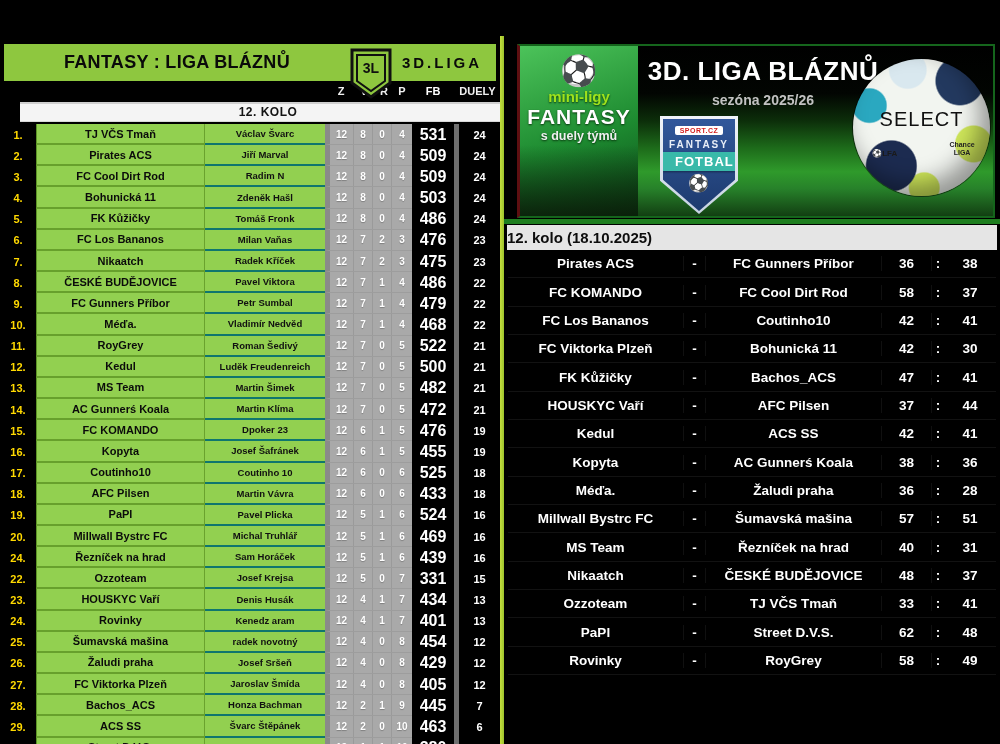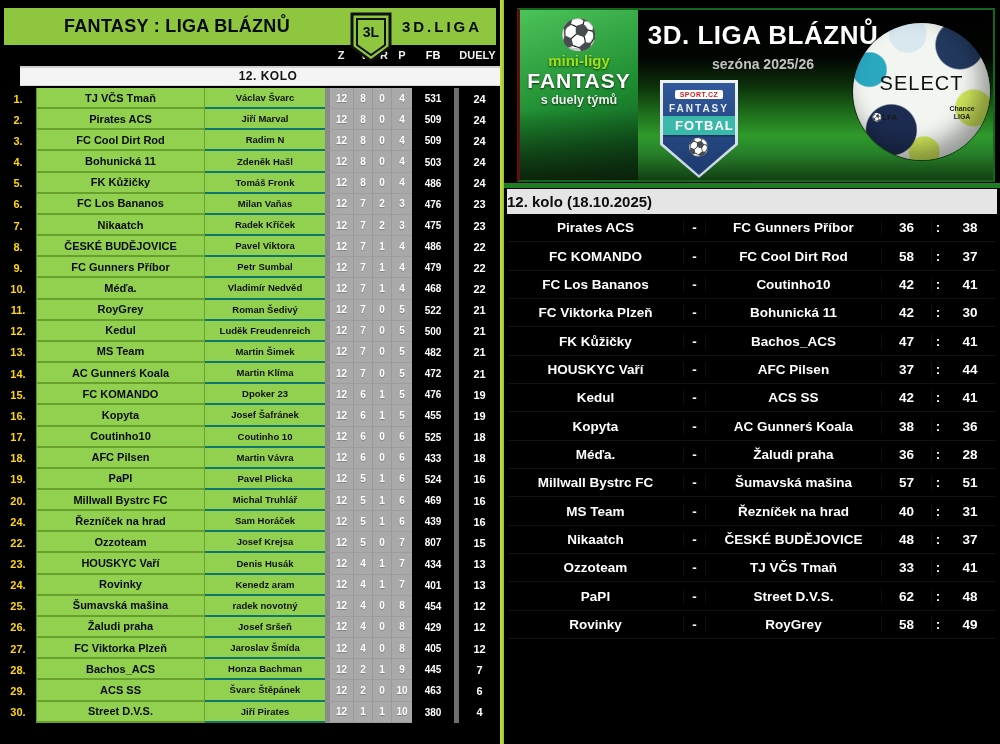--- a/index.html
+++ b/index.html
@@ -1,18 +1,18 @@
 <!DOCTYPE html>
 <html><head>
 <meta charset="utf-8">
 <style>
   * { box-sizing: border-box; margin: 0; padding: 0; }
   html,body { width:1000px; height:744px; background:#000; overflow:hidden;
               font-family:"Liberation Sans", sans-serif; }
-  .stage { position:relative; width:1000px; height:536px; background:#000; }
+  .stage { position:relative; width:1000px; height:536px; background:#000;margin-top:36px; }
 
   
   .left-panel { position:absolute; left:0; top:0; width:500px; height:744px; background:#000; }
 
   .title-bar { position:absolute; left:4px; top:8px; width:492px; height:37px; background:#8ec73f; }
   .title-main { position:absolute; left:6px; top:0; width:334px; height:37px; line-height:37px;
                 text-align:center; font-size:18px; font-weight:800; color:#0a0a0a; letter-spacing:.3px; }
   .badge-3l { position:absolute; left:344px; top:3px; width:46px; height:54px; z-index:3; }
   .liga-label { position:absolute; right:4px; top:0; width:100px; height:37px; line-height:37px;
                 text-align:center; font-size:15px; font-weight:800; color:#0a0a0a; letter-spacing:3px; }
@@ -36,21 +36,21 @@
             border-bottom:2px solid #67a02c; color:#0b0b0b; font-weight:800; font-size:11px;
             display:flex; align-items:center; justify-content:center; white-space:nowrap; overflow:hidden; }
   .c-player { width:120px; background:#92d050; border-bottom:2px solid #0f766e; color:#111;
               font-weight:700; font-size:9.5px; display:flex; align-items:center; justify-content:center;
               white-space:nowrap; overflow:hidden; }
   .c-stats { width:87px; background:#a9a9a9; border-left:5px solid #8a8a8a; border-bottom:1px solid #9d9d9d;
              display:flex; }
   .stat { display:flex; align-items:center; justify-content:center; color:#fff; font-weight:800;
           font-size:10px; border-right:1px solid #9a9a9a; text-shadow:0 1px 1px rgba(0,0,0,.25); }
   .stat-z{width:24px;} .stat-v{width:19px;} .stat-r{width:19px;} .stat-p{width:20px;border-right:none;}
-  .c-fb { width:42px; background:#000; color:#fff; font-weight:800; font-size:10px;
+  .c-fb { width:42px; background:#000; color:#fff; font-weight:800; font-size:16px;
           display:flex; align-items:center; justify-content:center; }
   .c-sepbar { width:5px; background:#6f6f6f; }
   .c-duely { flex:1; background:#000; color:#fff; font-weight:800; font-size:11px;
              display:flex; align-items:center; justify-content:center; }
 
   
   .panel-divider { position:absolute; left:500px; top:0; width:4px; height:744px;
                    background:linear-gradient(90deg,#c6e03e,#9cc22c); }
 
   
@@ -469,21 +469,21 @@
         <div class="srow">
           <div class="c-rank">22.</div>
           <div class="c-team">Ozzoteam</div>
           <div class="c-player">Josef Krejsa</div>
           <div class="c-stats">
             <span class="stat stat-z">12</span>
             <span class="stat stat-v">5</span>
             <span class="stat stat-r">0</span>
             <span class="stat stat-p">7</span>
           </div>
-          <div class="c-fb">807</div>
+          <div class="c-fb">331</div>
           <div class="c-sepbar"></div>
           <div class="c-duely">15</div>
         </div>
 
         <div class="srow">
           <div class="c-rank">23.</div>
           <div class="c-team">HOUSKYC Vaří</div>
           <div class="c-player">Denis Husák</div>
           <div class="c-stats">
             <span class="stat stat-z">12</span>

